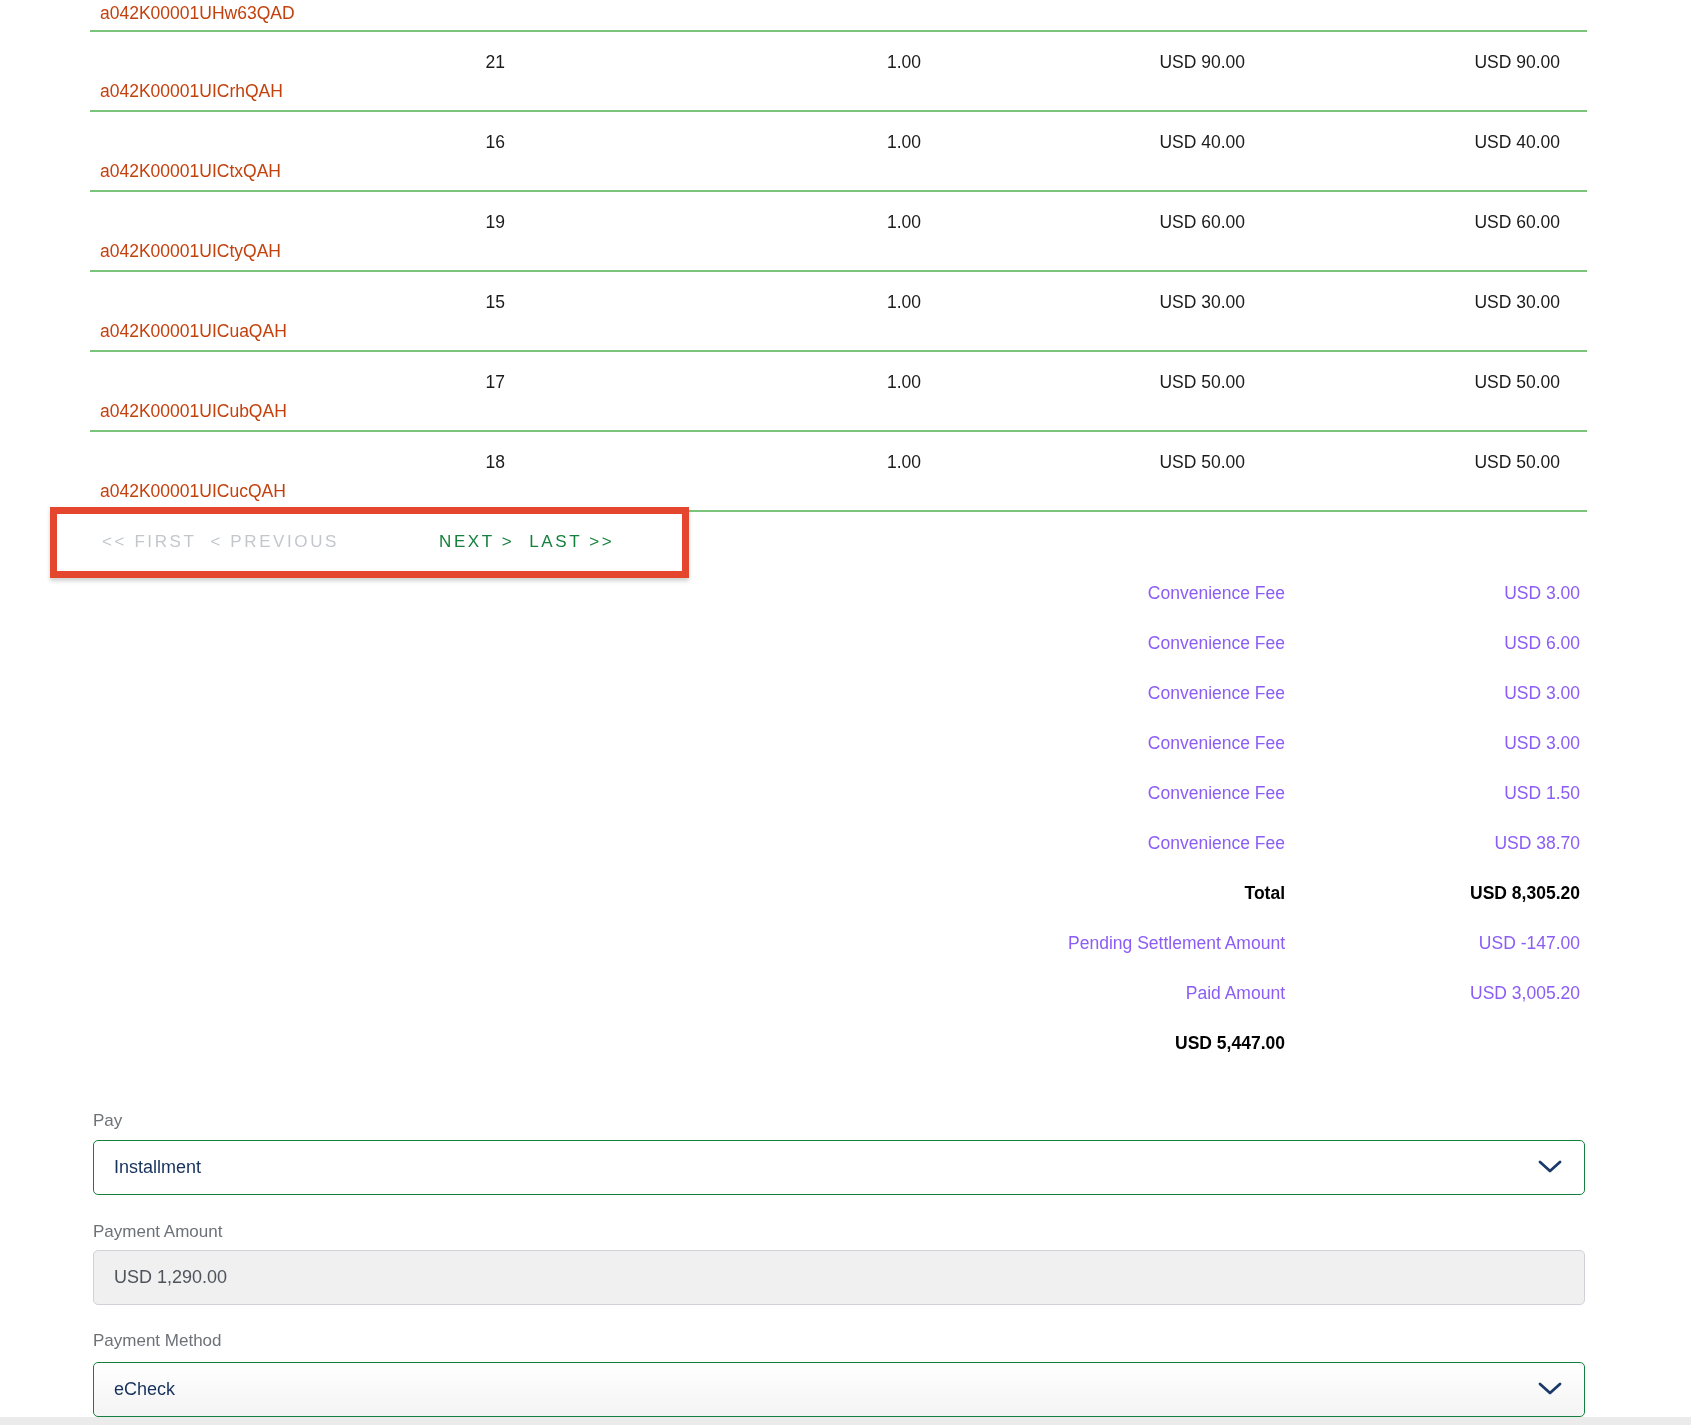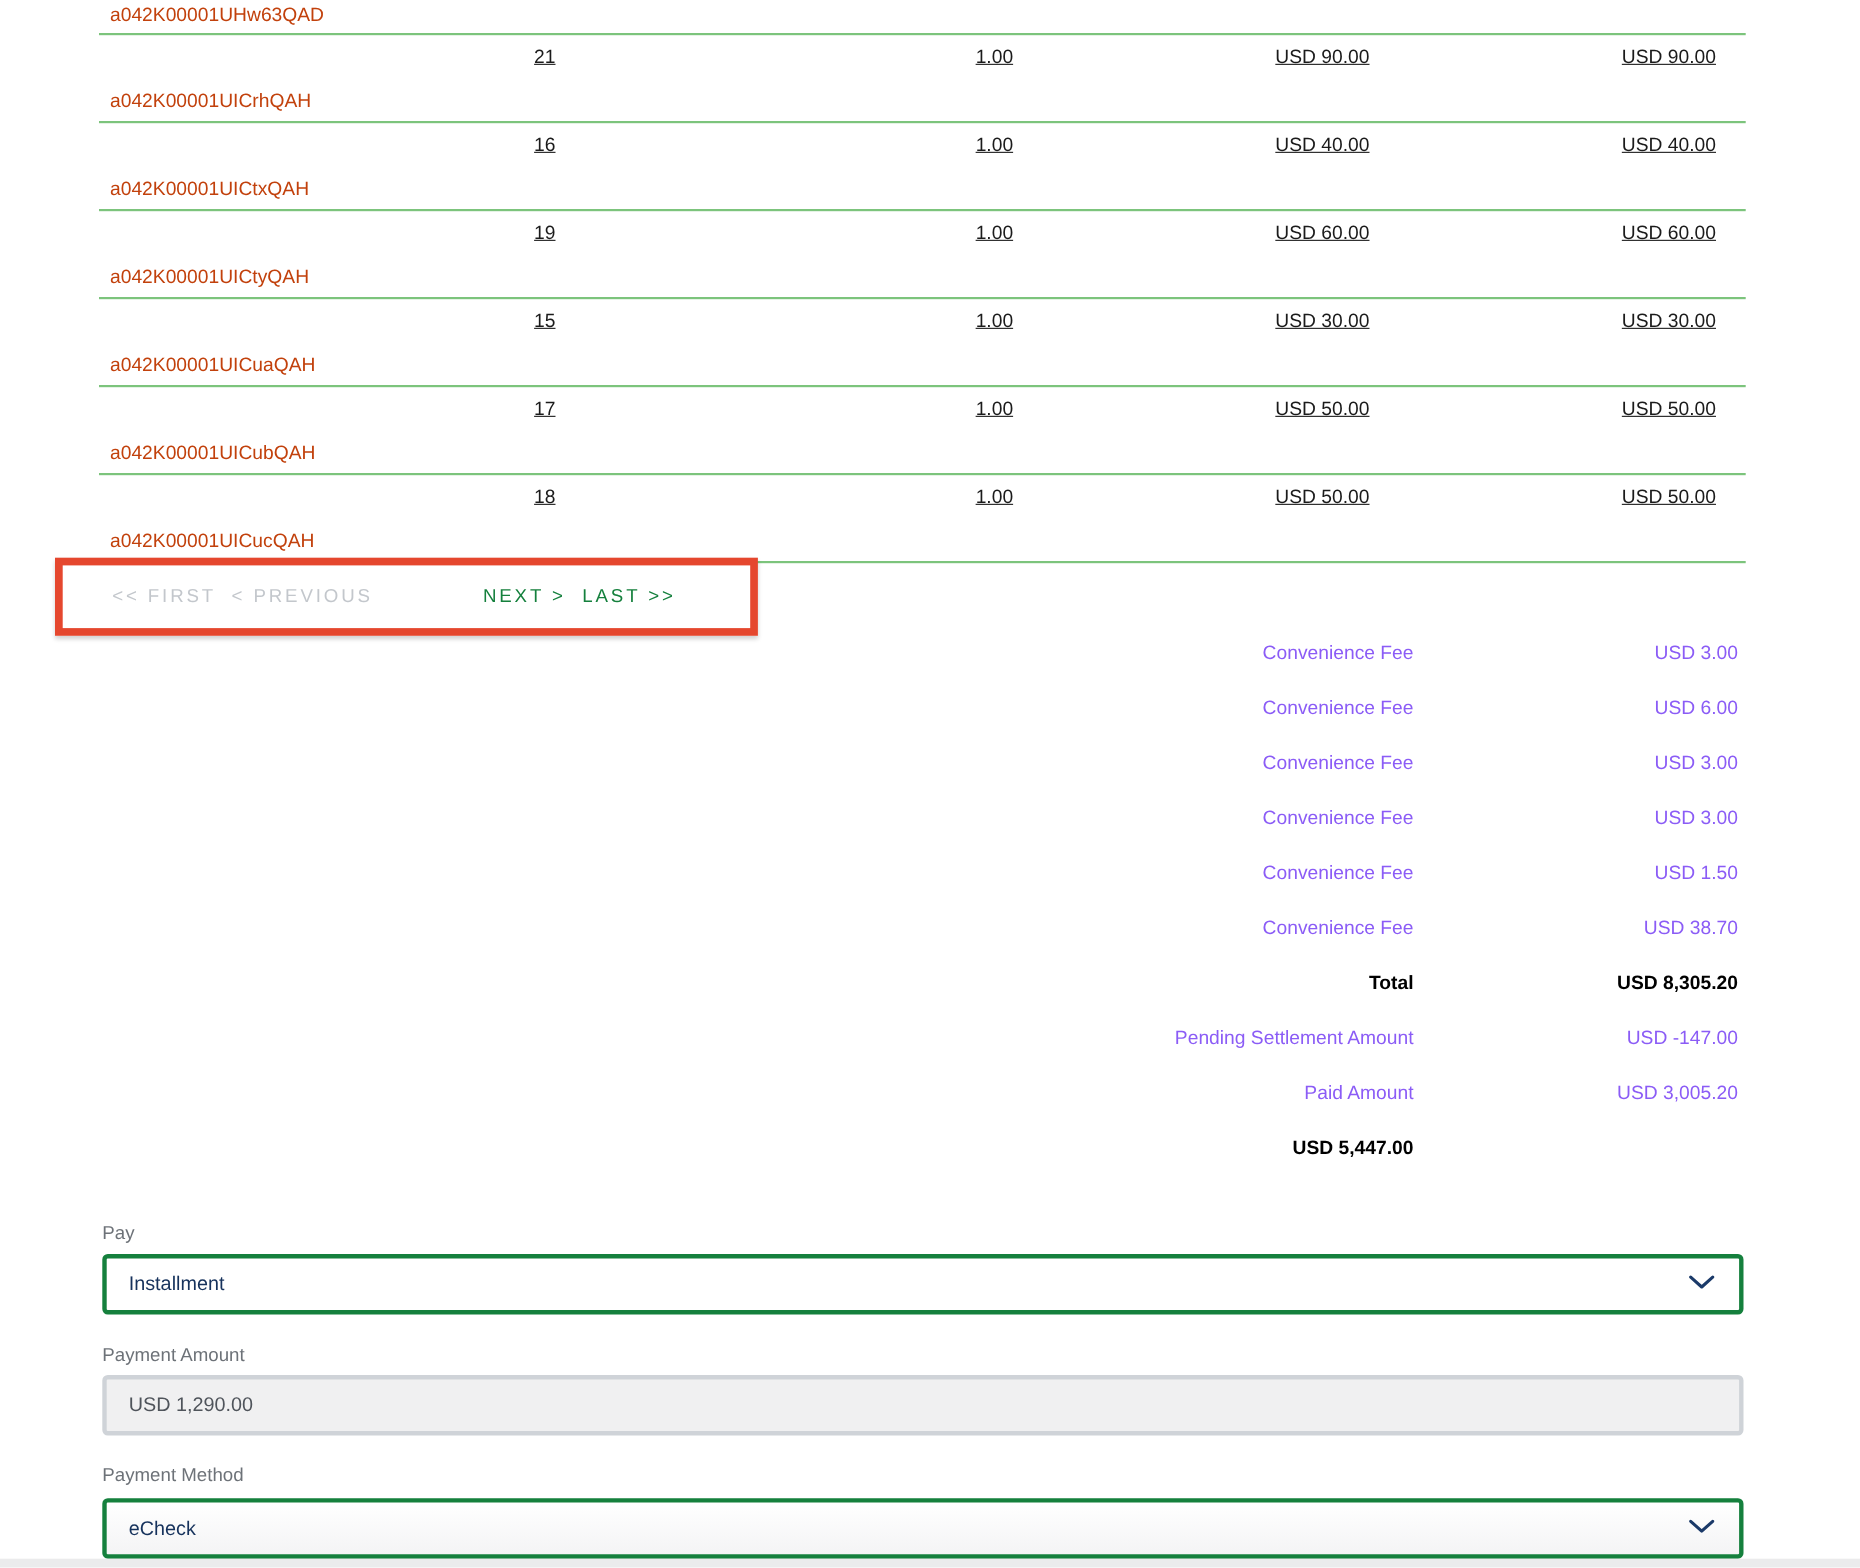--- a/index.html
+++ b/index.html
@@ -7,21 +7,21 @@
     width:1691px;height:1425px;position:relative;overflow:hidden;
     background:#ffffff;
     font-family:"Liberation Sans","DejaVu Sans",sans-serif;
     color:#1b1b1b;
   }
   
   .table{position:absolute;left:90px;top:0;width:1497px;}
   .partial-row{height:30px;position:relative;border-bottom:2px solid #7cc47c;}
   .partial-row .rid{position:absolute;left:10px;top:3px;}
   .row{height:80px;position:relative;border-bottom:2px solid #7cc47c;box-sizing:border-box;}
-  .vals{display:grid;grid-template-columns:415px 416px 324px 315px;padding-top:9px;text-decoration:underline;}
+  .vals{display:grid;grid-template-columns:415px 416px 324px 315px;padding-top:20px;}
   .vals span{text-align:right;font-size:17.5px;color:#1b1b1b;}
   .rid{color:#c2410c;font-size:17.5px;}
   .row .rid{position:absolute;left:10px;bottom:8px;}
   
   .pager{
     position:absolute;left:102px;top:531px;display:flex;align-items:center;
     font-size:17px;letter-spacing:2.6px;line-height:22px;white-space:nowrap;
   }
   .pager .disabled{color:#c3c7cc;}
   .pager .active{color:#15803d;cursor:pointer;}
@@ -36,21 +36,21 @@
   }
   
   .summary{position:absolute;left:93px;top:568px;width:1487px;}
   .srow{height:50px;display:grid;grid-template-columns:1fr 295px;align-items:center;}
   .srow span{text-align:right;font-size:17.5px;color:#8b5cf6;}
   .srow.bold span{font-weight:700;color:#000;}
   
   .flabel{position:absolute;left:93px;font-size:17px;color:#6d7278;}
   .fbox{
     position:absolute;left:93px;width:1492px;height:55px;box-sizing:border-box;
-    border:4px solid #15803d;border-radius:5px;background:#ffffff;
+    border:1px solid #15803d;border-radius:5px;background:#ffffff;
     display:flex;align-items:center;padding-left:20px;
   }
   .fbox .val{font-size:18px;color:#16325c;}
   .fbox.select{cursor:pointer;}
   .fbox.gradient{background:linear-gradient(#ffffff,#f4f4f5);}
   .fbox.disabled{background:#f0f0f1;border-color:#cfd3d8;}
   .fbox.disabled .val{color:#4f545b;}
   .chev{position:absolute;right:22px;top:50%;transform:translateY(-50%);}
   .bottom-strip{position:absolute;left:0;top:1417px;width:1691px;height:8px;background:#ebebec;}
 </style>

